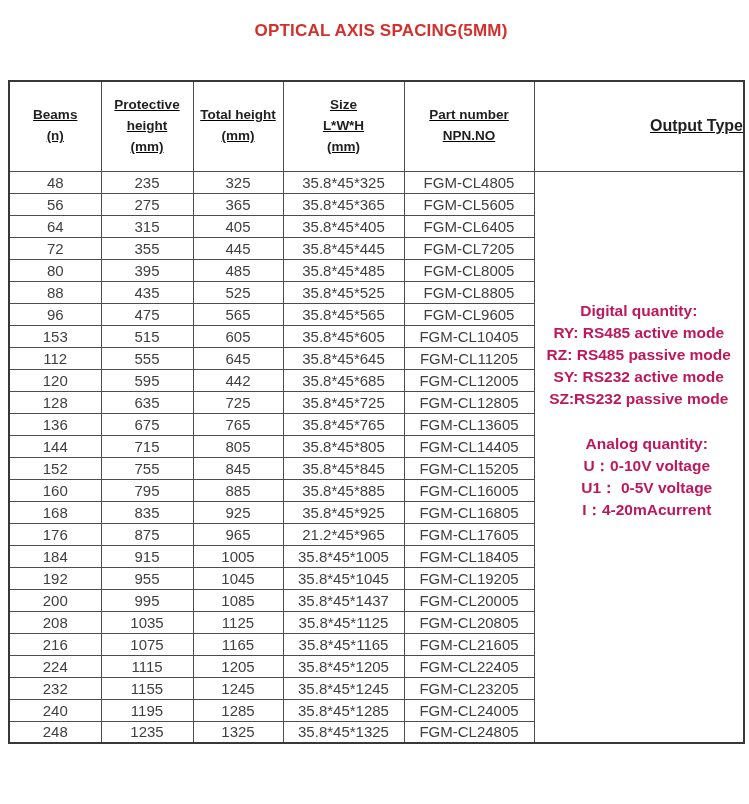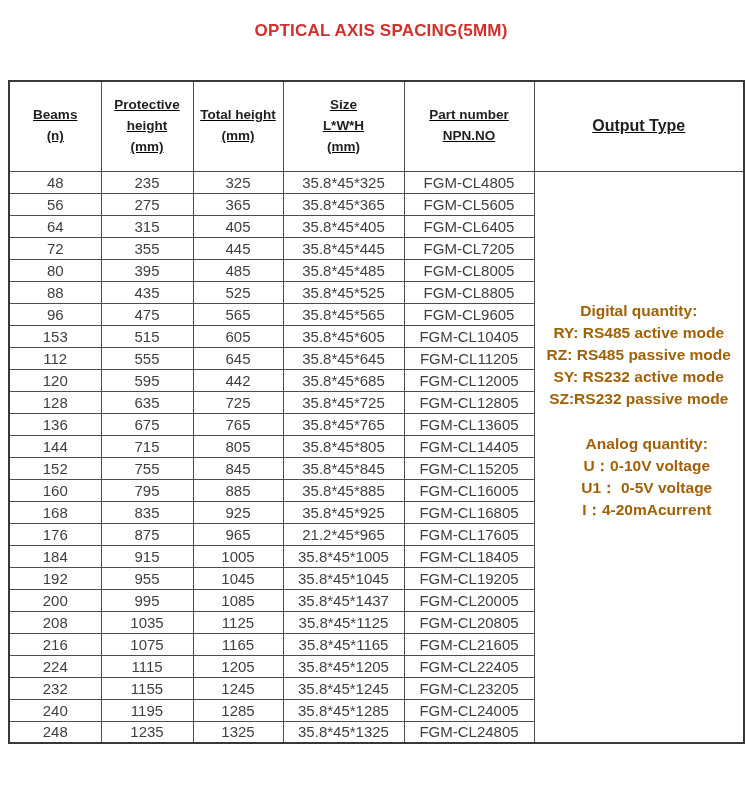--- a/index.html
+++ b/index.html
@@ -38,39 +38,39 @@
     overflow: hidden;
   }
   .spec-table thead tr { height: 90px; text-decoration: underline; }
   .spec-table th {
     font-size: 13.5px;
     font-weight: 700;
     color: #1f1f1f;
     white-space: pre-line;
     line-height: 1.55;
   }
-  .spec-table th.output-head { font-size: 16px; }
+  .spec-table th.output-head { font-size: 16px; text-align: right; }
   .spec-table tbody tr { height: 22px; }
   .spec-table tbody td {
     font-size: 15px;
     color: #3f3f3f;
     line-height: 1;
   }
   .spec-table td.output-cell {
     vertical-align: middle;
     color: #1f1f1f;
   }
   .out-wrap {
     margin-bottom: 92px;
   }
   .out-block {
     font-size: 15.5px;
     font-weight: 700;
     line-height: 22px;
-    color: #a16207;
+    color: #be185d;
   }
   .out-block + .out-block { margin-top: 23px; margin-left: 16px; }
 </style>
 </head>
 <body>
 
 <div class="page-title" style="color: rgb(210, 48, 44); padding-left: 13px;">OPTICAL AXIS SPACING(5MM)</div>
 
 <table class="spec-table">
   <colgroup id="cols">

